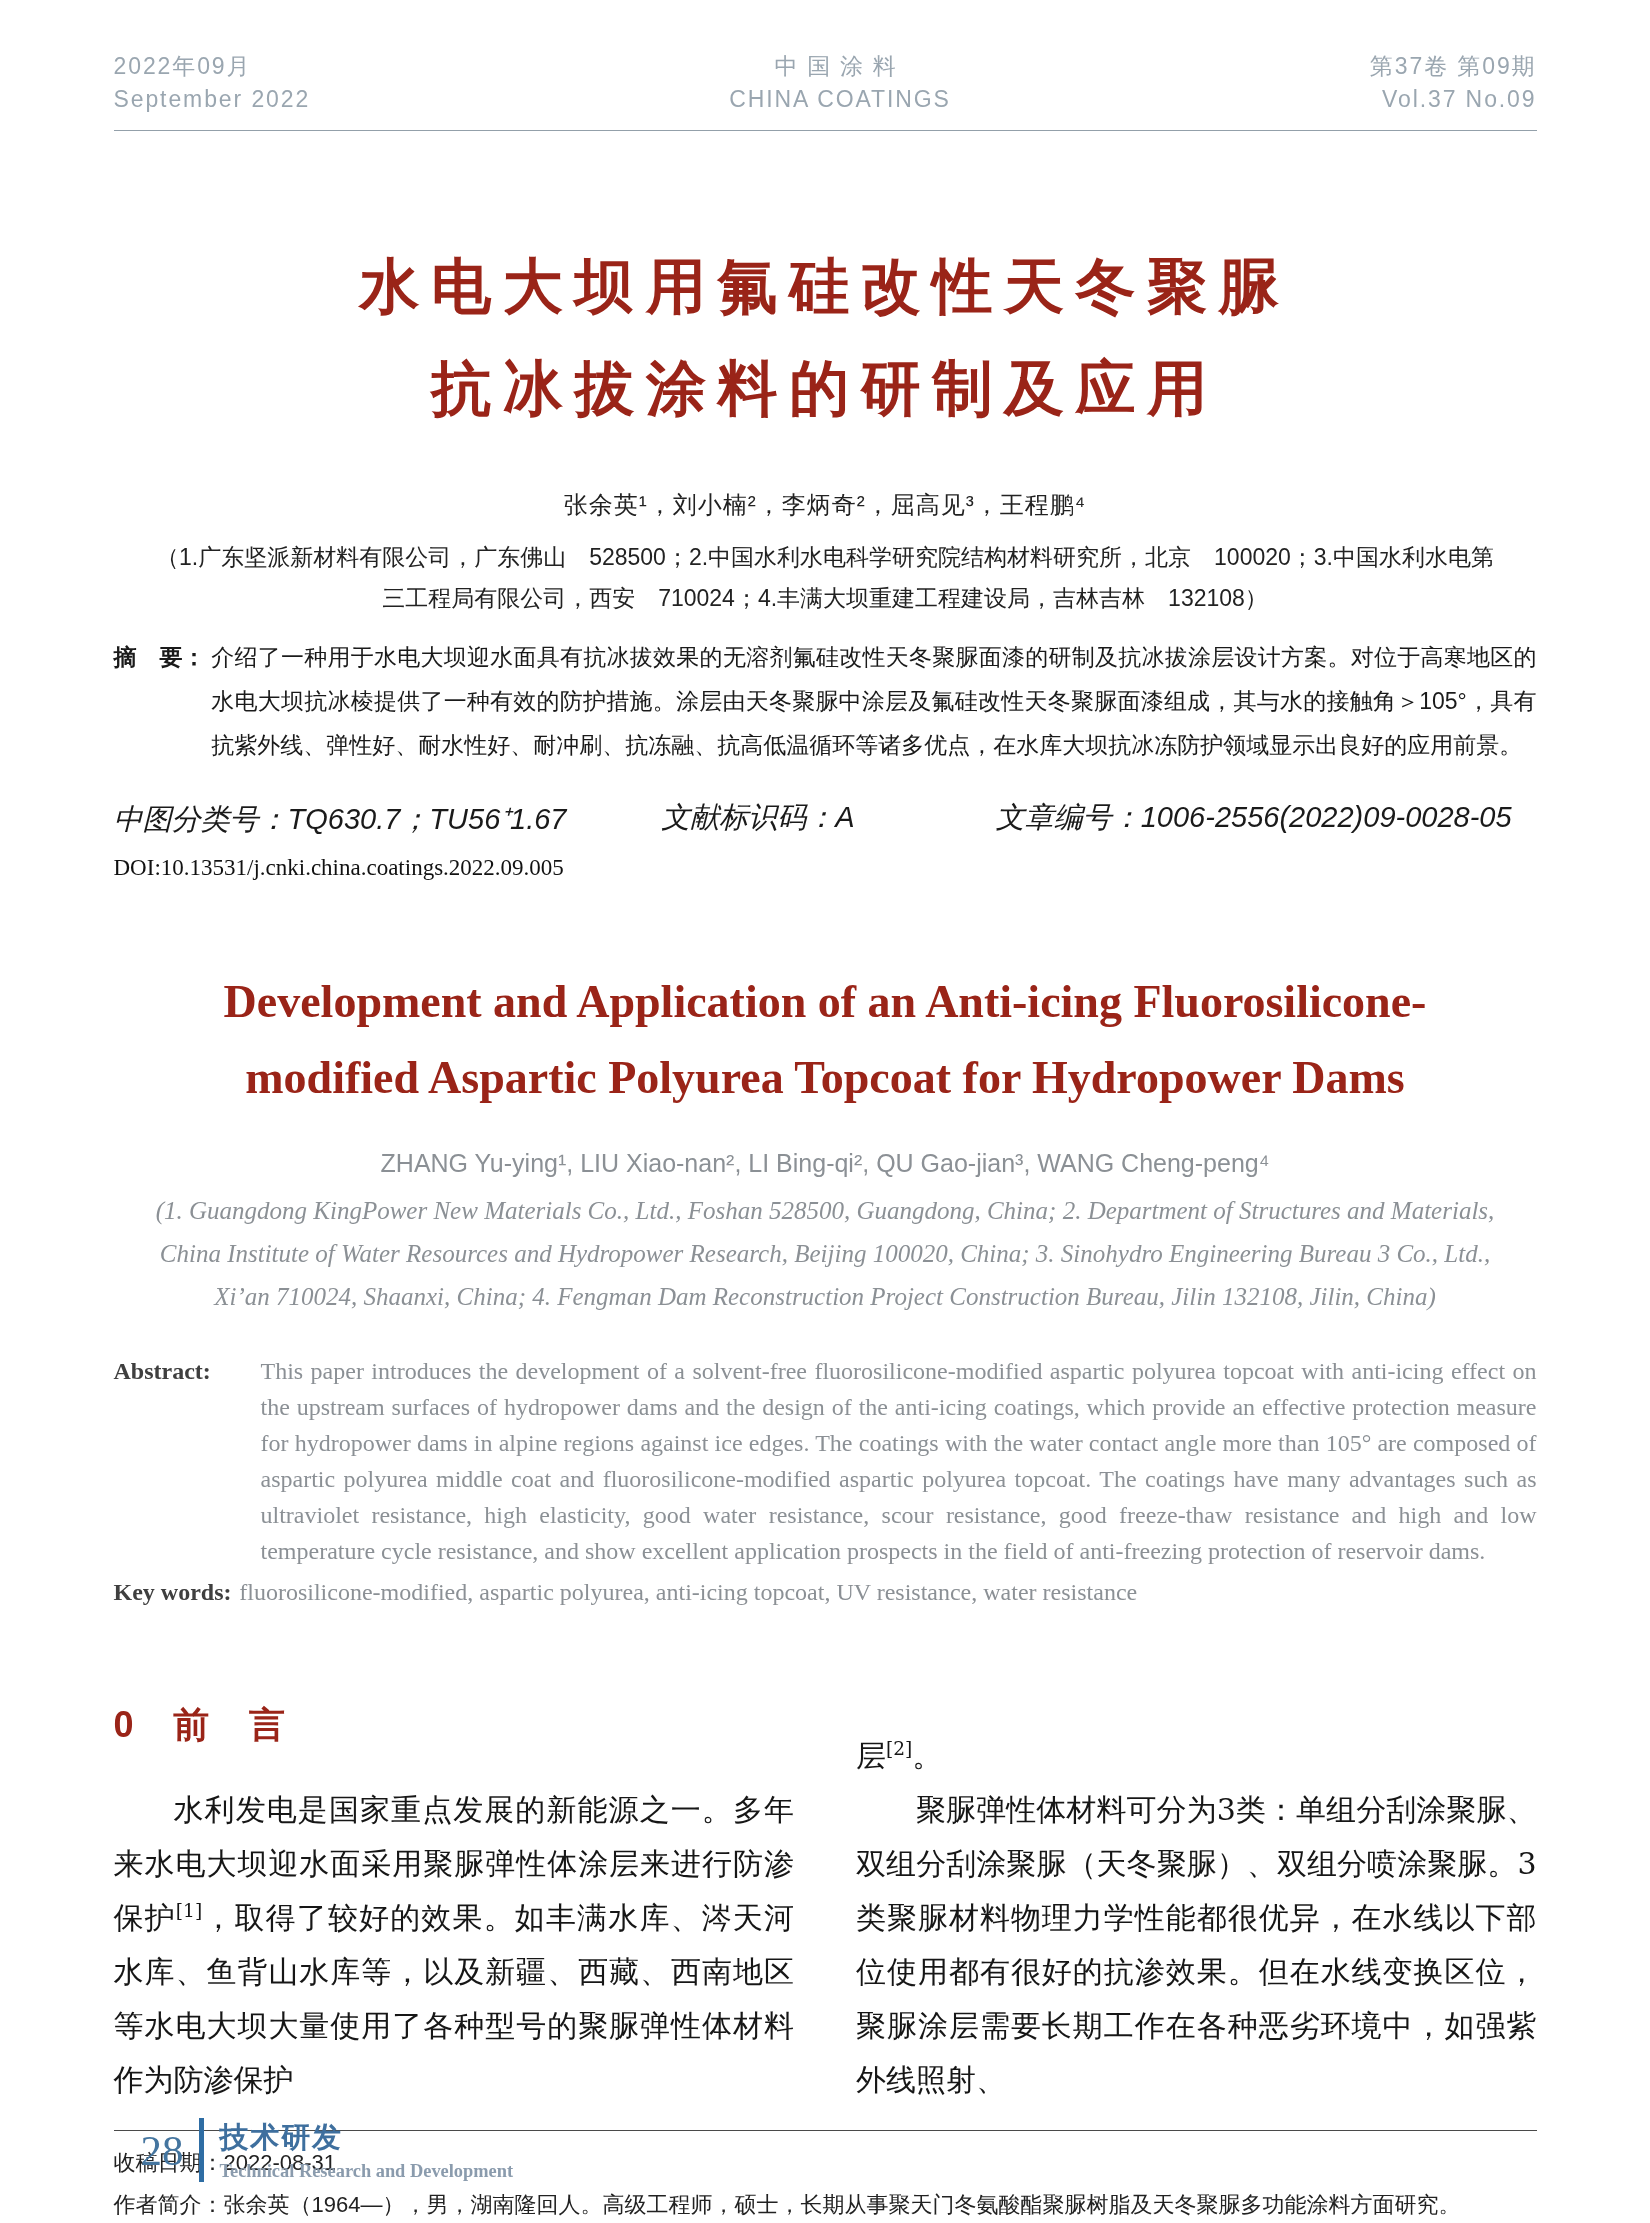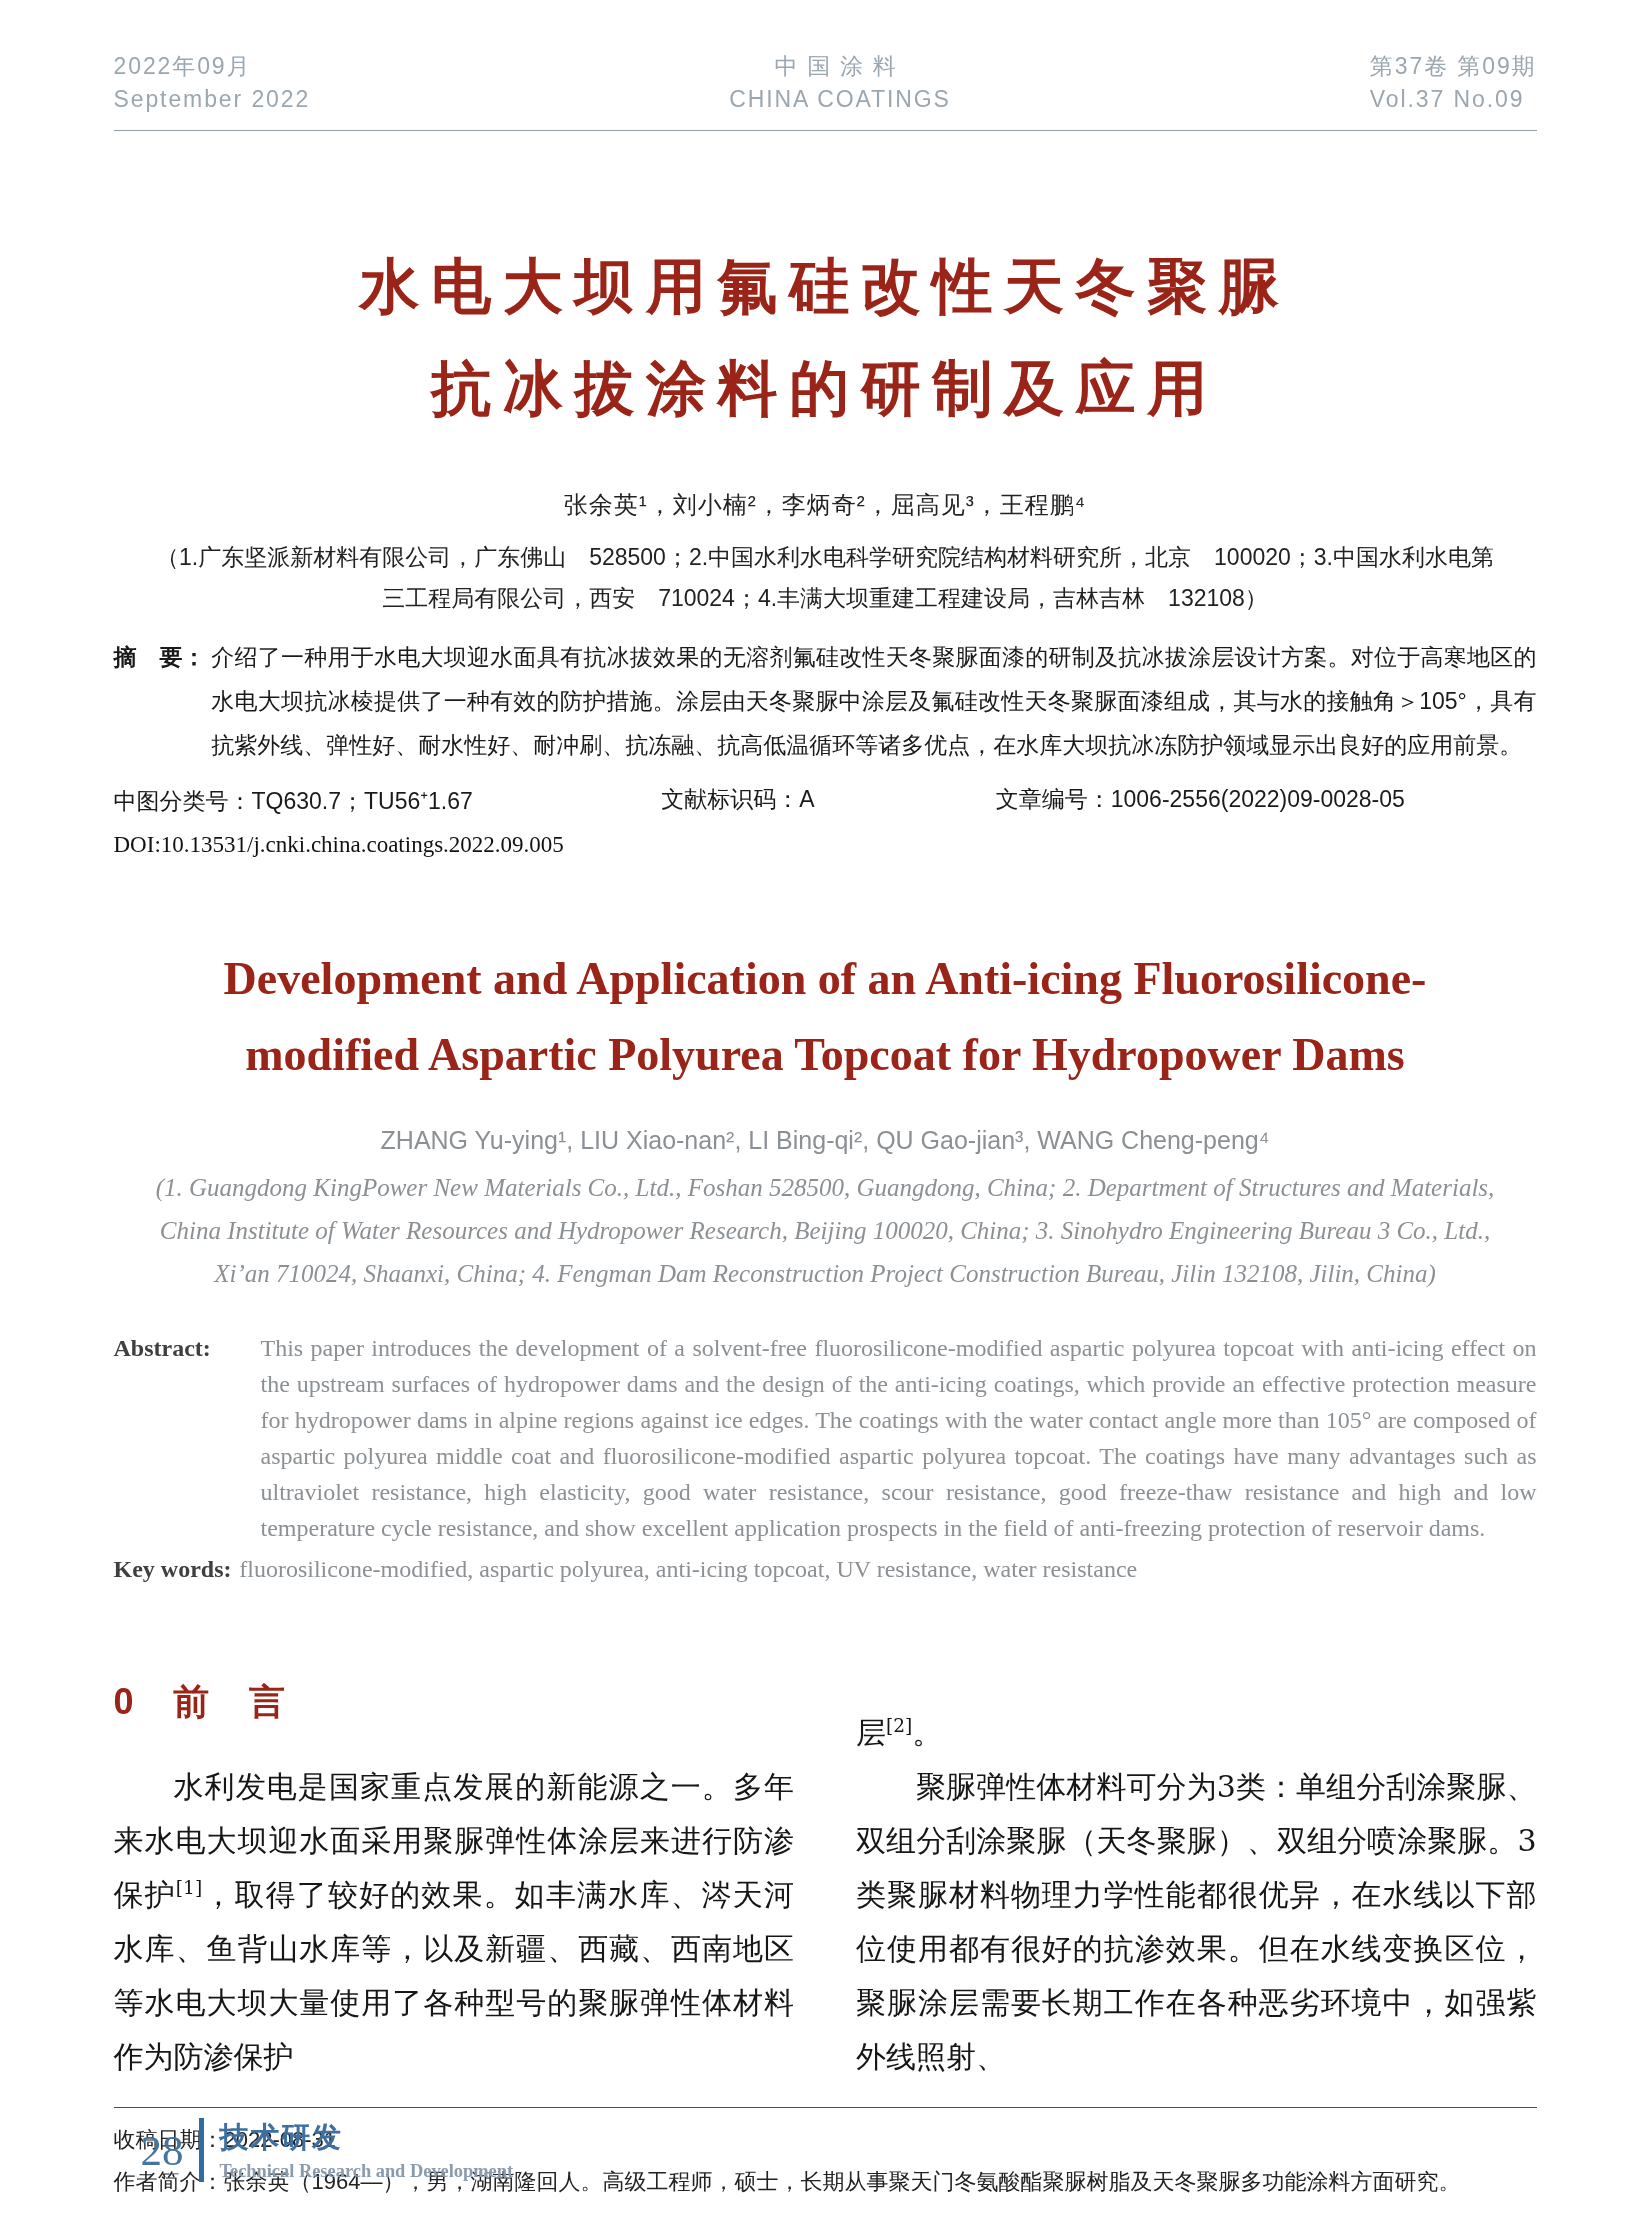--- a/index.html
+++ b/index.html
@@ -13,39 +13,39 @@
     overflow:hidden;
     font-family:"Liberation Sans", sans-serif;
     color:#1d1d1d;
   }
 
   
   .hdr { display:flex; justify-content:space-between; align-items:flex-start; padding-top:50px; color:#9aa6b0; }
   .hdr-col { font-size:23px; line-height:1.45; letter-spacing:1.9px; }
   .hdr-center { text-align:center; }
   .hdr-center .l1 { letter-spacing:9.7px; }
-  .hdr-right { text-align:left; }
+  .hdr-right { text-align:right; }
   .hdr-rule { border-top:1.9px solid #93a0aa; margin-top:13.6px; }
 
   
   .title-zh { margin-top:105px; text-align:center; color:#9a2418; font-weight:bold; font-size:60px; line-height:1.7; letter-spacing:11.6px; }
   .title-zh .tl { display:block; }
 
   .authors-zh { margin-top:49px; text-align:center; font-size:24px; color:#222; letter-spacing:1px; }
 
   .affil-zh { margin-top:15.5px; text-align:center; font-size:23px; color:#222; line-height:1.8; }
 
   .abstract-zh { display:flex; margin-top:15.5px; font-size:23px; line-height:1.92; color:#1a1a1a; }
   .abstract-zh .label { white-space:nowrap; font-weight:bold; margin-right:5.8px; }
   .abstract-zh .text { flex:1; text-align:justify; }
 
   .keywords-zh { margin-top:5.8px; font-size:23px; color:#1a1a1a; }
   .keywords-zh .label { font-weight:bold; }
 
-  .meta-row { display:grid; grid-template-columns:38.5% 23.5% 38%; margin-top:16px; font-size:23px; color:#1a1a1a; }
+  .meta-row { display:grid; grid-template-columns:38.5% 23.5% 38%; margin-top:30px; font-size:29px; color:#1a1a1a;font-style:italic; }
 
   .doi { margin-top:15.5px; font-family:"Liberation Serif", serif; font-size:23px; color:#111; }
 
   
   .title-en { margin-top:83px; text-align:center; color:#9a2418; font-family:"Liberation Serif", serif; font-size:46px; font-weight:bold; line-height:1.65; }
   .title-en .tl { display:block; }
 
   .authors-en { margin-top:33px; text-align:center; color:#8b9095; font-size:25px; }
 
   .affil-en { margin:11.6px auto 0; max-width:1378px; text-align:center; color:#8b9095;

